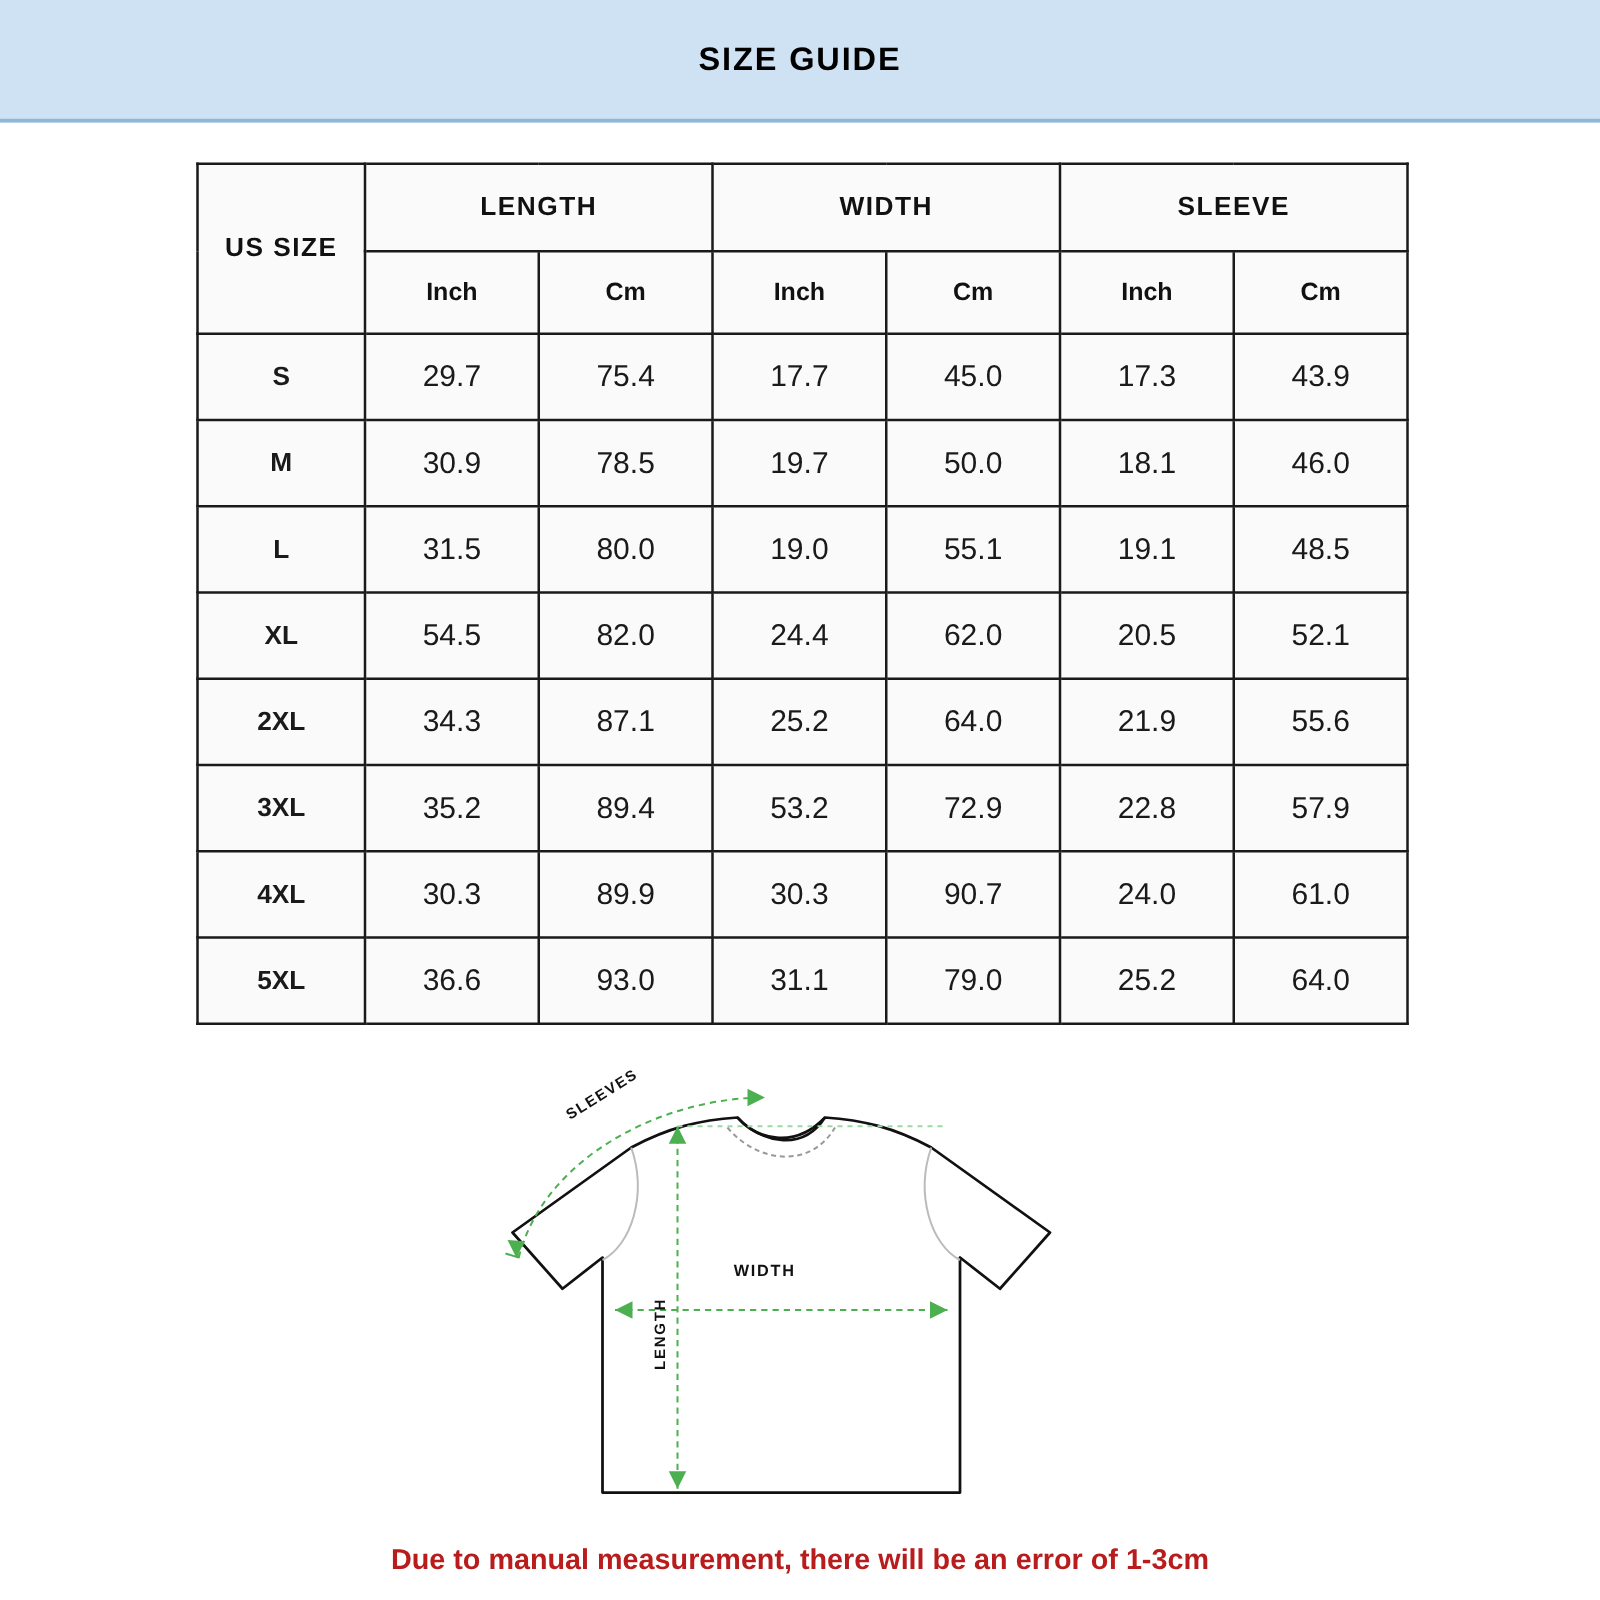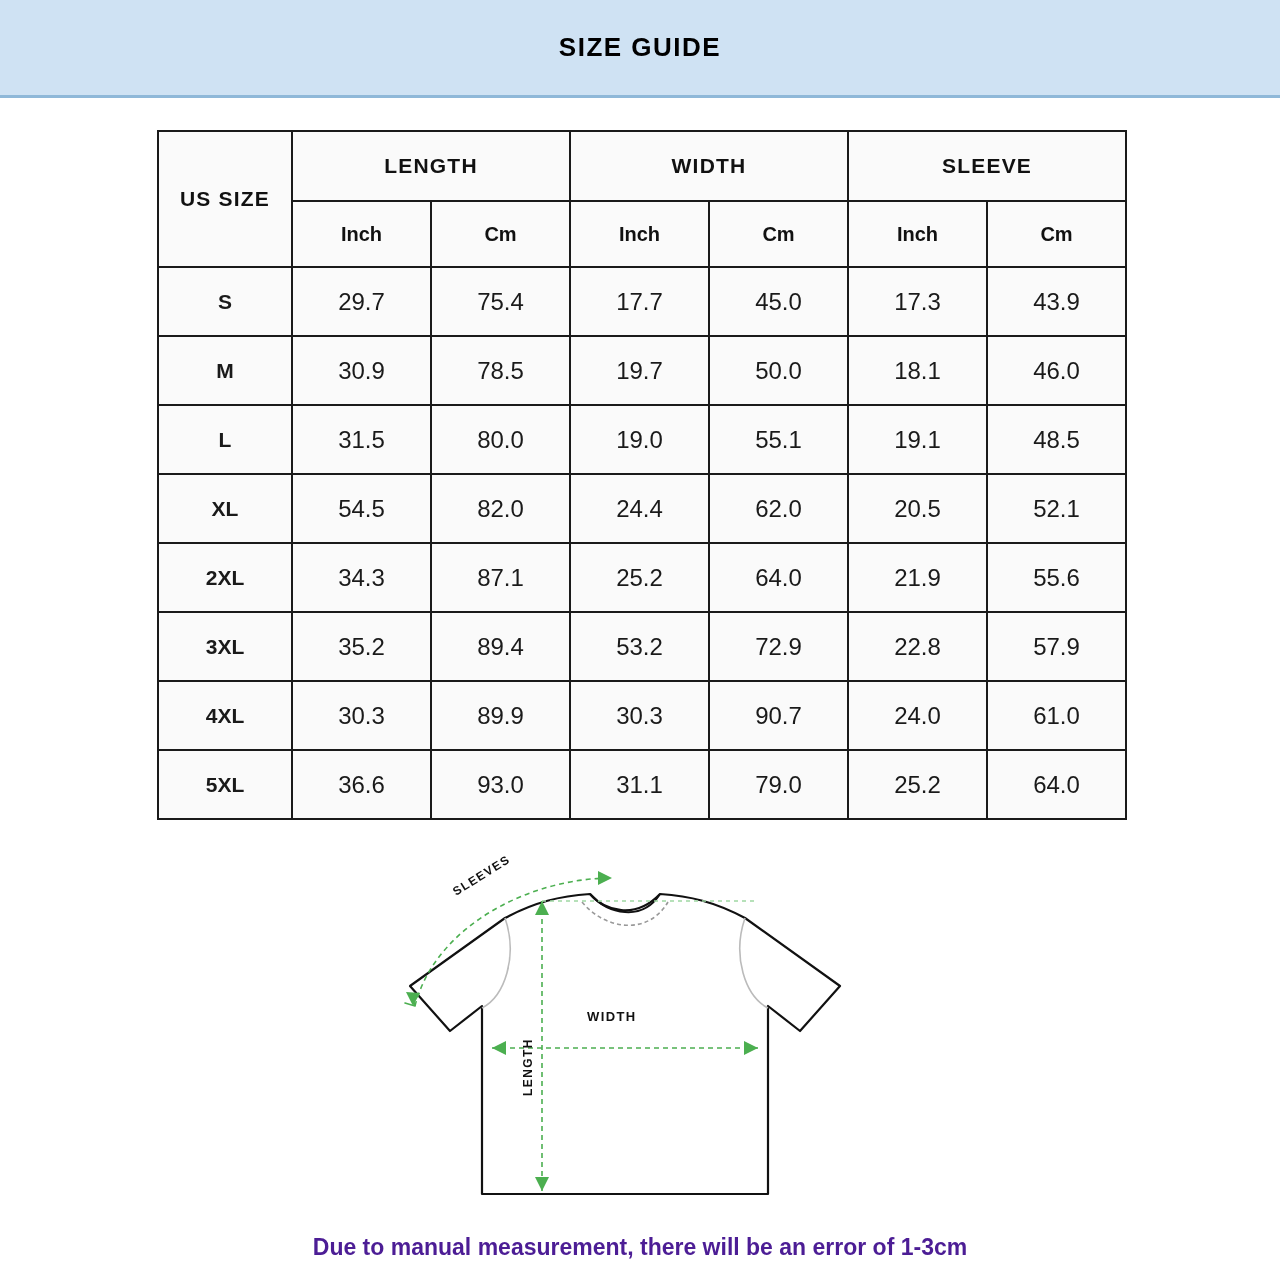--- a/index.html
+++ b/index.html
@@ -91,21 +91,21 @@
     margin: 0 auto;
   }
 
   
   .note {
     width: 1280px;
     text-align: center;
     margin-top: 18px;
   }
   .note-text {
-    color: #4c1d95;
+    color: #b91c1c;
     font-size: 23px;
     font-weight: bold;
     font-family: "Liberation Sans", sans-serif;
   }
 </style>
 </head>
 <body>
 
 <div class="header">
   <div class="header-title">SIZE GUIDE</div>

